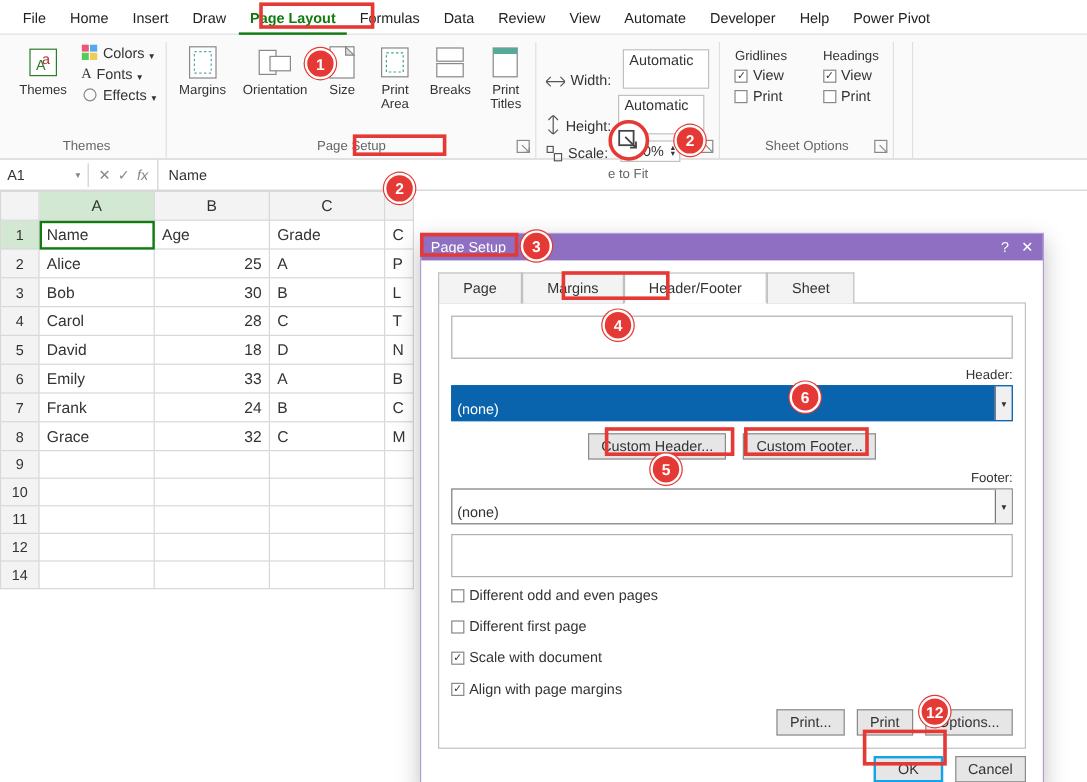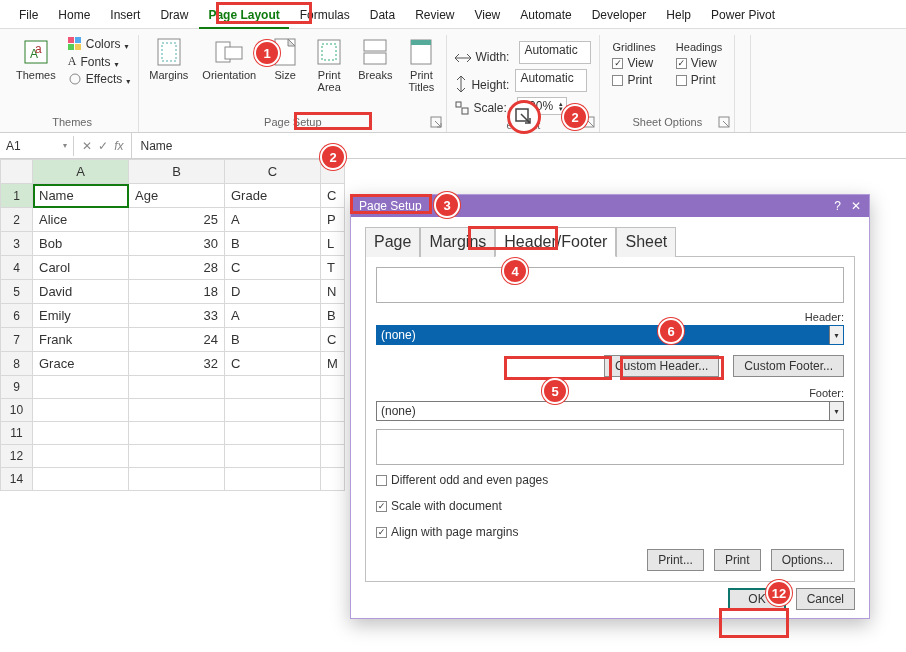--- a/index.html
+++ b/index.html
@@ -11,21 +11,21 @@
     .tab.active::after { content: ""; position: absolute; left: 0; right: 0; bottom: -1px; height: 2px; background: #0f7b0f; }
     
     .ribbon { display: flex; background: #fafafa; border-bottom: 1px solid #d0d0d0; padding: 6px 6px 0; height: 104px; }
     .group { display: flex; flex-direction: column; border-right: 1px solid #e0e0e0; padding: 0 6px 2px; align-items: center; }
     .group .btns { display: flex; gap: 6px; flex: 1; }
     .group .label { font-size: 11px; color: #666; text-align: center; padding: 2px 0; }
     .bigbtn { display: flex; flex-direction: column; align-items: center; justify-content: flex-start; padding: 2px 4px; cursor: pointer; gap: 2px; }
     .bigbtn .ico { width: 30px; height: 30px; display: flex; align-items: center; justify-content: center; }
     .bigbtn .txt { font-size: 11px; text-align: center; line-height: 1.1; white-space: pre-line; }
     .minirow { display: flex; align-items: flex-end; gap: 4px; font-size: 11px; color: #333; }
-    .dropdown-flat { border: 1px solid #c0c0c0; background: #fff; padding: 1px 14px 6px 4px; font-size: 11px; position: relative; }
+    .dropdown-flat { border: 1px solid #c0c0c0; background: #fff; padding: 1px 14px 16px 4px; font-size: 11px; position: relative; }
     .spinner { border: 1px solid #c0c0c0; background: #fff; padding: 1px 4px; width: 50px; font-size: 11px; display: flex; justify-content: space-between; align-items: center; }
     .chk { display: flex; align-items: center; gap: 4px; font-size: 11px; color: #333; }
     .chk .box { width: 11px; height: 11px; border: 1px solid #888; display: inline-flex; align-items: center; justify-content: center; background: #fff; font-size: 9px; line-height: 1; }
     .subcol { display: flex; flex-direction: column; gap: 3px; padding: 2px; }
     .launcher-corner { position: absolute; right: 2px; bottom: 2px; width: 14px; height: 14px; cursor: pointer; }
     
     .fbar { display: flex; align-items: center; border-bottom: 1px solid #d0d0d0; height: 26px; }
     .name-box { width: 74px; border-right: 1px solid #d0d0d0; padding: 3px 6px; display: flex; align-items: center; justify-content: space-between; }
     .fx-seg { display: flex; align-items: center; gap: 6px; padding: 0 8px; border-right: 1px solid #d0d0d0; height: 100%; color: #888; }
     .fx-input { flex: 1; padding: 3px 8px; height: 100%; display: flex; align-items: center; }
@@ -40,31 +40,31 @@
     .sheet .colhead.active { background: #d2e8d2; }
     .sheet .rowhead.active { background: #d2e8d2; }
     .sheet .cell.selected { outline: 2px solid #107c10; outline-offset: -2px; }
     
     .dialog { position: absolute; left: 350px; top: 194px; width: 520px; background: #fff; border: 1px solid #b19bd8; box-shadow: 0 6px 18px rgba(0,0,0,.25); }
     .dialog-title { background: #8e6fc1; color: #fff; display: flex; align-items: center; justify-content: space-between; padding: 4px 8px; }
     .dialog-title .right { display: flex; gap: 10px; }
     .dialog-title .glyph { cursor: pointer; }
     .dialog-body { padding: 10px 14px 8px; }
     .dialog-tabs { display: flex; gap: 0; }
-    .dialog-tab { padding: 5px 8px; border: 1px solid #c0c0c0; border-bottom: none; background: #f3f3f3; cursor: pointer; font-size: 16px; }
+    .dialog-tab { padding: 5px 20px; border: 1px solid #c0c0c0; border-bottom: none; background: #f3f3f3; cursor: pointer; font-size: 12px; }
     .dialog-tab.active { background: #fff; border-bottom: 1px solid #fff; position: relative; z-index: 1; }
     .dialog-panel { border: 1px solid #c0c0c0; padding: 8px 10px 10px; margin-top: -1px; }
     .preview-box { border: 1px solid #b0b0b0; height: 36px; margin-top: 2px; margin-bottom: 8px; }
     .sel-label { font-size: 11px; margin-bottom: 2px; text-align: right; }
-    .combo { border: 1px solid #7a7a7a; width: 100%; padding: 2px 16px 2px 4px; font-size: 11px; position: relative; background: #fff; }
+    .combo { border: 1px solid #7a7a7a; width: 100%; padding: 12px 16px 2px 4px; font-size: 11px; position: relative; background: #fff; }
     .combo.sel { background: #0a64ad; color: #fff; border-color: #0a64ad; }
     .combo .caret { position: absolute; right: 0; top: 0; bottom: 0; width: 14px; border-left: 1px solid #7a7a7a; display: flex; align-items: center; justify-content: center; background: #f0f0f0; font-size: 8px; }
-    .btn-row { display: flex; gap: 14px; justify-content: flex-end; margin: 10px 0; }
+    .btn-row { display: flex; gap: 14px; justify-content: center; margin: 10px 0; }
     .wbtn { padding: 3px 10px; border: 1px solid #8a8a8a; background: #e6e6e6; font-size: 12px; cursor: pointer; }
-    .wbtn.primary { border: 2px solid #0f766e; padding: 2px 18px; }
+    .wbtn.primary { border: 2px solid #0ea5e9; padding: 2px 18px; }
     .checks { display: flex; flex-direction: column; gap: 12px; margin-top: 6px; }
     .bottom-btns { display: flex; gap: 10px; justify-content: flex-end; margin-top: 10px; }
     
     .callout { position: absolute; background: #e53935; color: #fff; border-radius: 50%; width: 26px; height: 26px; display: flex; align-items: center; justify-content: center; font-weight: bold; font-size: 13px; border: 2px solid #fff; box-shadow: 0 0 0 1px #e53935; pointer-events: none; z-index: 90; }
     .redbox { position: absolute; border: 3px solid #e53935; pointer-events: none; z-index: 80; }
   </style>
 </head>
 <body>
 
 <div class="tabs">
@@ -220,21 +220,21 @@
         </div>
     </div>
     <div class="label">e to Fit</div>
     <div class="launcher-corner"><svg width="14" height="14">
           <rect x="1" y="1" width="10" height="10" fill="none" stroke="#888"></rect>
           <path d="M5 5 L11 11" stroke="#888"></path>
         </svg></div>
   </div>
 
   <div class="group" style="position:relative;">
-    <div class="btns" style="gap:16px; padding:4px 4px 0;">
+    <div class="btns" style="gap:26px; padding:4px 4px 0;">
       <div class="subcol" style="align-items:flex-start;">
         <div style="font-size:11px;">Gridlines</div>
         <div class="chk">
             <span class="box">✓</span>
             <span>View</span>
           </div>
         <div class="chk">
             <span class="box"></span>
             <span>Print</span>
           </div>
@@ -406,20 +406,24 @@
       </div>
       <div class="sel-label">Footer:</div>
       <div class="combo"><span>(none)</span><span class="caret">▾</span></div>
       <div class="preview-box" style="margin-top:8px;"></div>
       <div class="checks">
         <div class="chk">
             <span class="box"></span>
             <span>Different odd and even pages</span>
           </div>
         <div class="chk">
+            <span class="box"></span>
+            <span>Different first page</span>
+          </div>
+        <div class="chk">
             <span class="box">✓</span>
             <span>Scale with document</span>
           </div>
         <div class="chk">
             <span class="box">✓</span>
             <span>Align with page margins</span>
           </div>
       </div>
       <div class="bottom-btns">
         <div class="wbtn">Print...</div>

